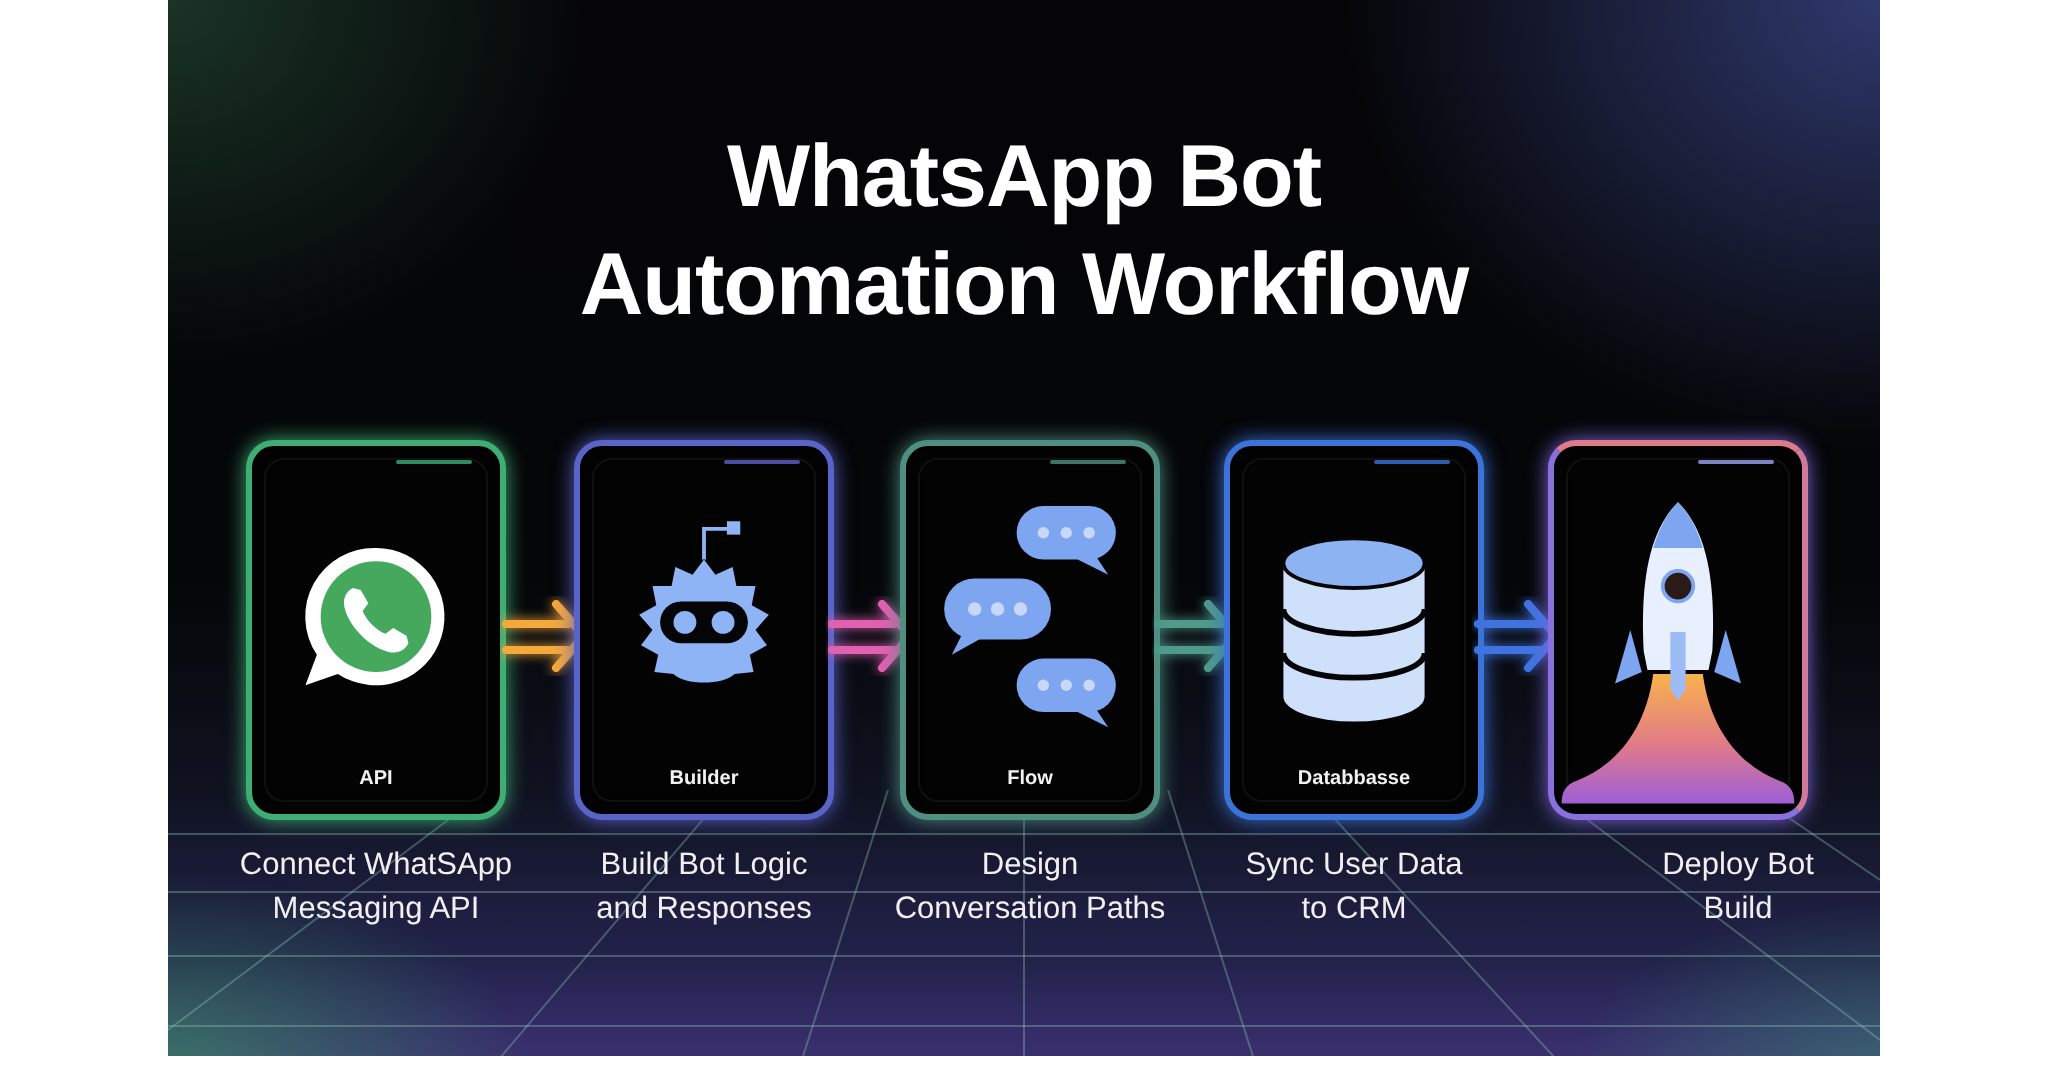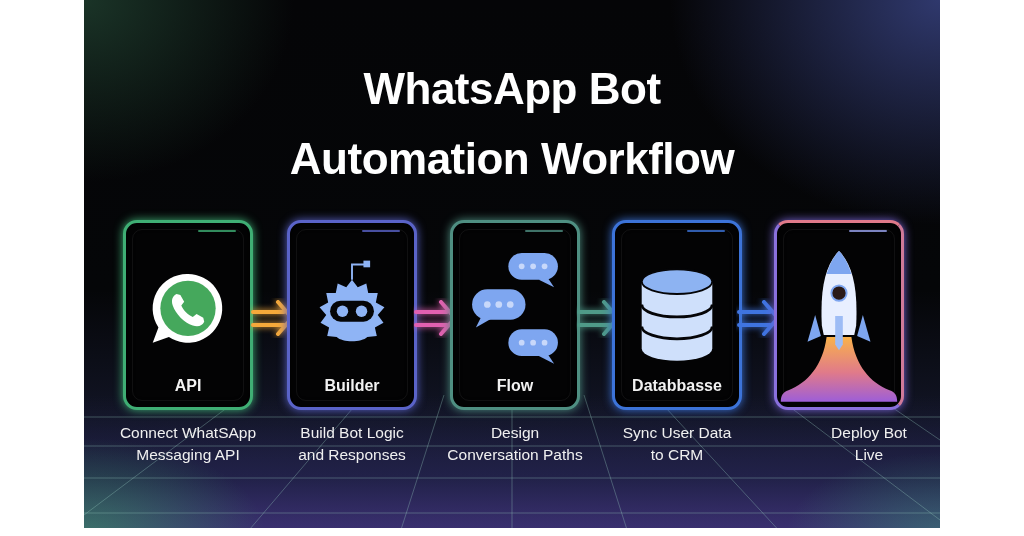--- a/index.html
+++ b/index.html
@@ -20,39 +20,39 @@
       radial-gradient(ellipse 220px 120px at 100% 100%, rgba(60,160,120,0.45), rgba(0,0,0,0) 70%),
       linear-gradient(180deg, rgba(0,0,0,0) 0%, rgba(40,40,90,0.45) 60%, rgba(70,55,130,0.7) 100%);
   }
   .floor svg { position: absolute; left: 0; top: 0; }
 
   .title {
     position: absolute; left: 0; width: 856px; text-align: center;
     color: #ffffff; font-weight: 700; font-size: 44px; line-height: 54px; letter-spacing: -0.5px;
   }
   .title.l1 { top: 62px; }
-  .title.l2 { top: 132px; }
+  .title.l2 { top: 116px; }
 
   .card {
     position: absolute; top: 220px; width: 130px; height: 190px;
     border-radius: 14px; border: 3px solid var(--c);
     background: #030304;
     box-shadow: 0 0 10px var(--c), inset 0 0 8px rgba(0,0,0,0.9);
   }
   .card::before {
     content: ""; position: absolute; left: 6px; top: 6px; right: 6px; bottom: 6px;
     border-radius: 10px; border: 1px solid rgba(255,255,255,0.06);
   }
   .card .hl {
     position: absolute; top: 7px; right: 14px; width: 38px; height: 2px; border-radius: 2px;
     background: var(--c); opacity: 0.8;
   }
   .card .label {
     position: absolute; left: 0; bottom: 12px; width: 100%; text-align: center;
-    color: #f2f2f2; font-weight: 700; font-size: 16px;
+    color: #f2f2f2; font-weight: 700; font-size: 10px;
   }
   .card .icon { position: absolute; left: 0; top: 0; width: 100%; height: 100%; }
 
   .arrow { position: absolute; top: 298px; width: 46px; height: 40px; }
 
   .caption {
     position: absolute; top: 422px; width: 170px; text-align: center;
     color: #f0f0f0; font-weight: 400; font-size: 15.5px; line-height: 22px;
   }
 </style>
@@ -207,16 +207,16 @@
   <div class="caption" style="left:346px;">
     <div>Design</div>
     <div>Conversation Paths</div>
   </div>
   <div class="caption" style="left:508px;">
     <div>Sync User Data</div>
     <div>to CRM</div>
   </div>
   <div class="caption" style="left:700px;">
     <div>Deploy Bot</div>
-    <div>Live</div>
+    <div>Build</div>
   </div>
 
 </div>
 
 </body></html>

